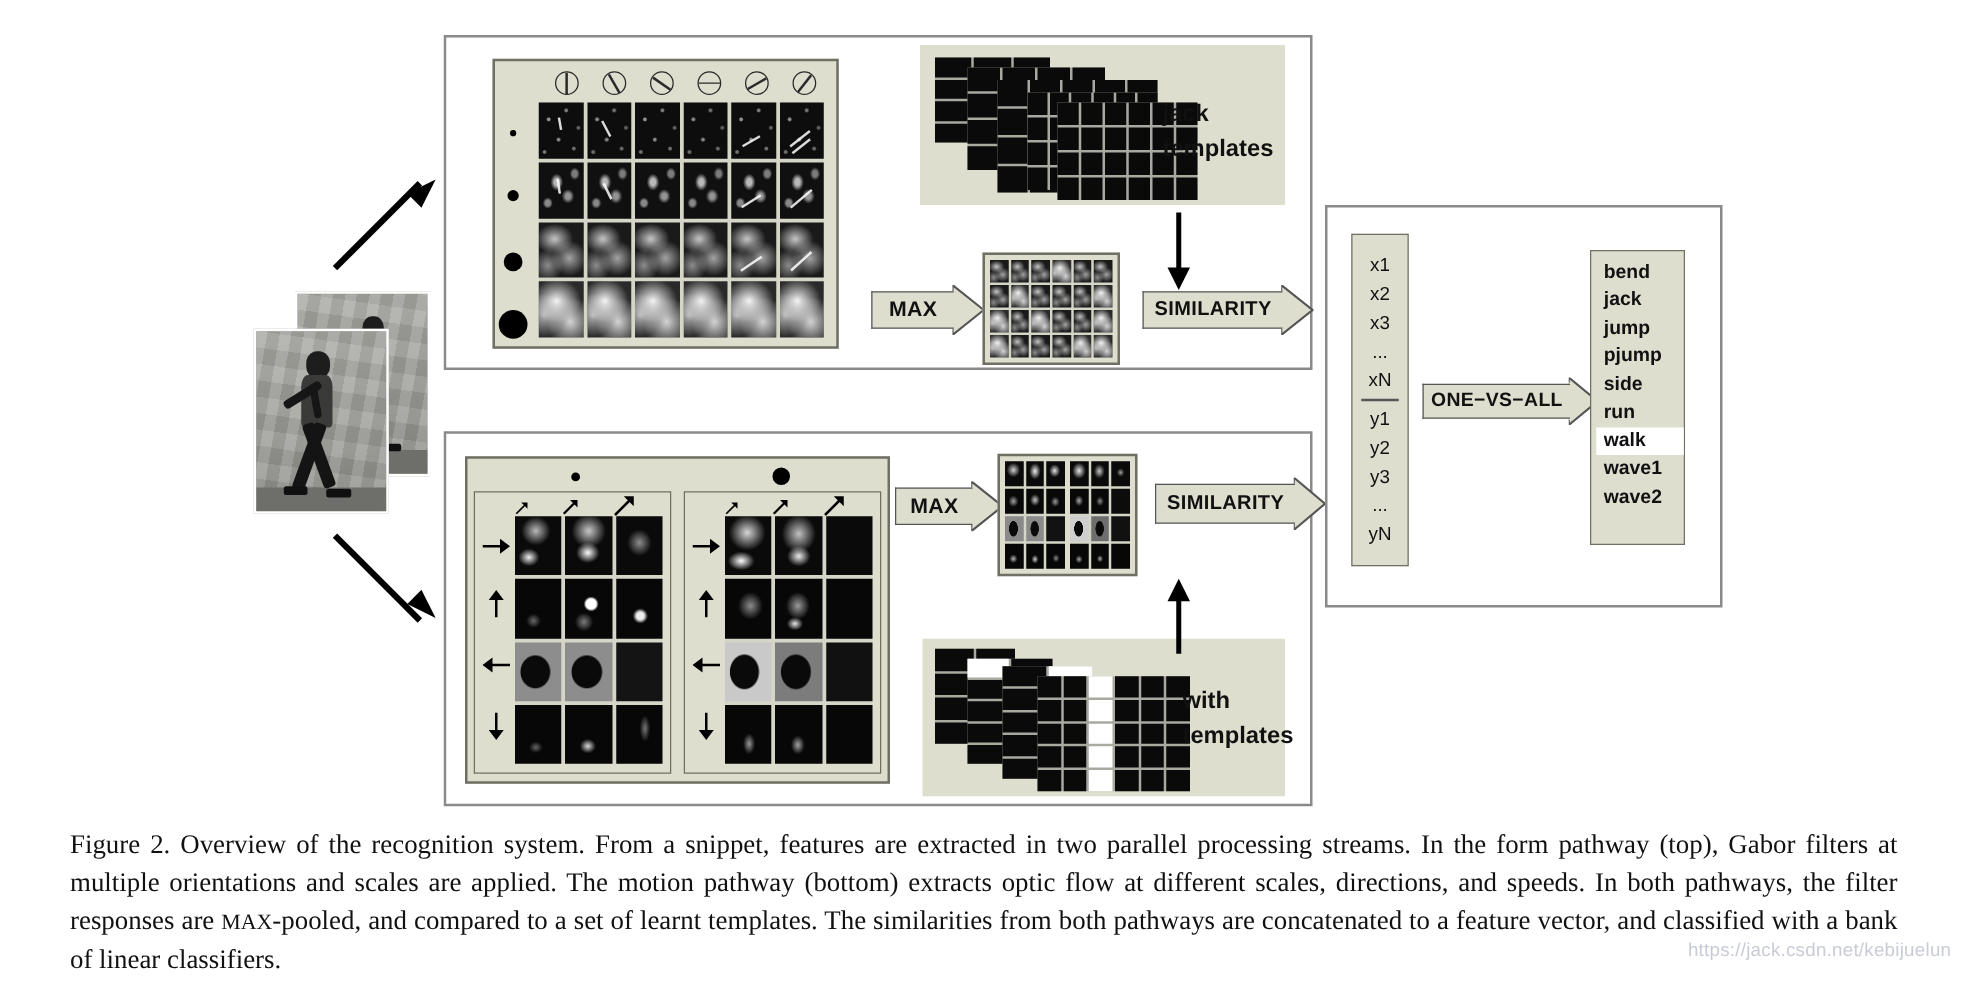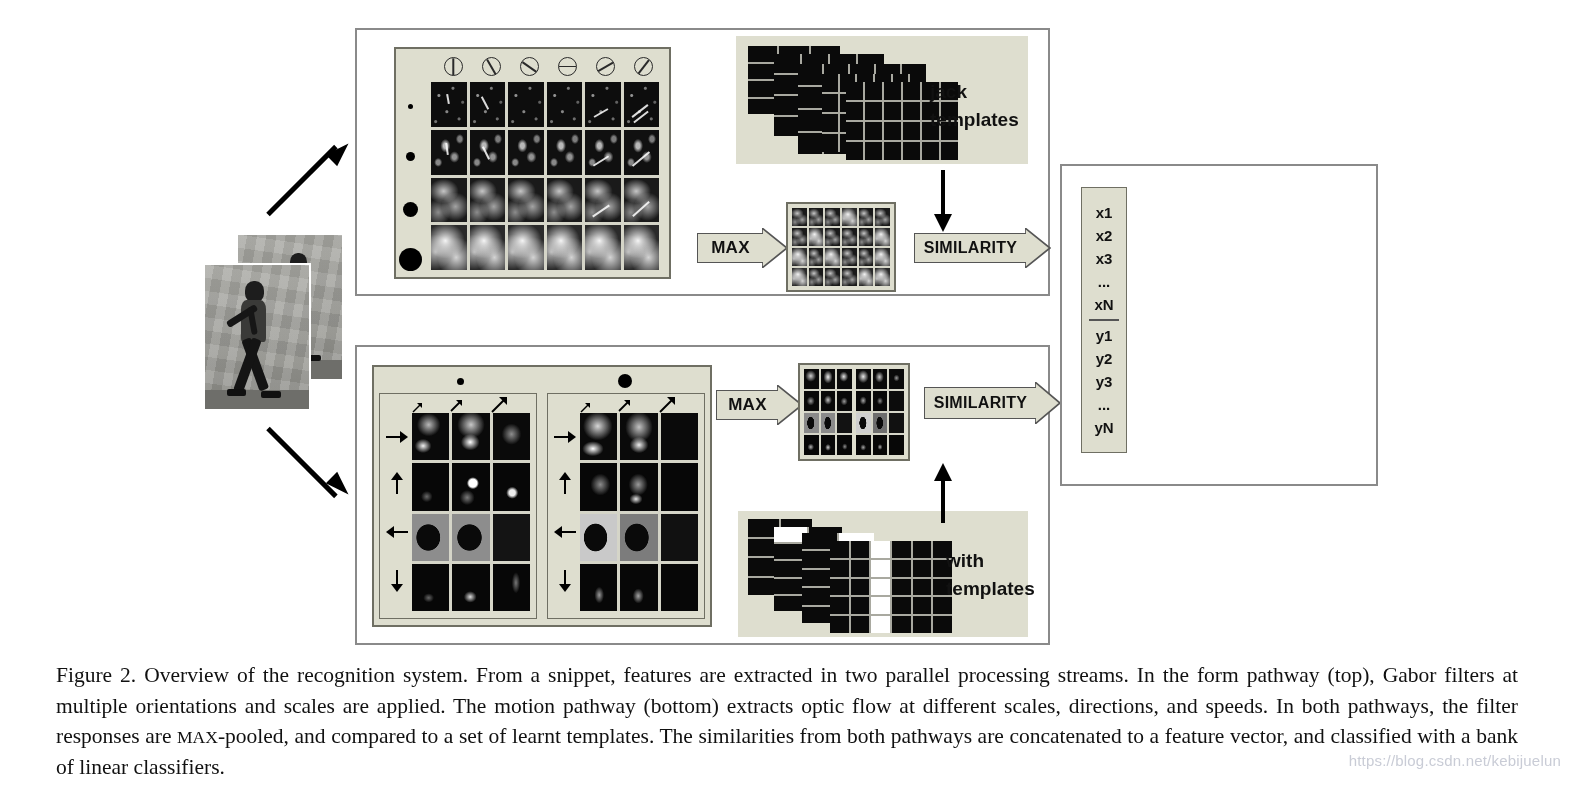--- a/index.html
+++ b/index.html
@@ -84,21 +84,21 @@
 
   
   .tstack{position:absolute;}
   .tsheet{position:absolute;display:grid;gap:2px;background:#a9a9a0;}
   .tsheet span{background:#0a0a0a;}
   .tsheet span.wht{background:#ffffff;}
 
   
   .vecbox{position:absolute;background:#dedecf;border:1.6px solid #6f6f63;box-sizing:border-box;
      display:flex;flex-direction:column;align-items:center;}
-  .vecbox div{font-weight:bold;font-size:15px;color:#111;line-height:1.0;}
+  .vecbox div{font-weight:normal;font-size:15px;color:#111;line-height:1.0;}
   .vdiv{width:70%;height:2px;background:#555;margin:3px 0;}
   .classbox{position:absolute;background:#dedecf;border:1.6px solid #6f6f63;box-sizing:border-box;}
   .classbox div{font-weight:bold;font-size:15.5px;color:#111;padding:1px 6px;line-height:1.32;}
   .classbox div.sel{background:#ffffff;}
 
   
   .dirarrow{position:absolute;}
   .spd{position:absolute;}
 
   
@@ -683,19 +683,39 @@
      <div style="margin:4px 0;">...</div>
      <div style="margin:4px 0;">xN</div>
      <div class="vdiv"></div>
      <div style="margin:4px 0;">y1</div>
      <div style="margin:4px 0;">y2</div>
      <div style="margin:4px 0;">y3</div>
      <div style="margin:4px 0;">...</div>
      <div style="margin:4px 0;">yN</div>
   </div>
 
-
+  <div class="blockarrow" style="left:1138px;top:302px;height:38px;">
+     <div class="ba-body" style="width:118px;height:28px;font-size:15.5px;">
+        <span>ONE−VS−ALL</span>
+     </div>
+     <svg width="24" height="38" style="display:block;margin-left:-1px;">
+        <polygon points="0,0 23,19 0,38" fill="#dedecf" stroke="#555" stroke-width="1.7"></polygon>
+        <line x1="0" y1="4" x2="0" y2="34" stroke="#dedecf" stroke-width="3"></line>
+     </svg>
+  </div>
+
+  <div class="classbox" style="left:1272px;top:200px;width:76px;height:236px;padding:6px 0 6px 4px;">
+     <div>bend</div>
+     <div>jack</div>
+     <div>jump</div>
+     <div>pjump</div>
+     <div>side</div>
+     <div>run</div>
+     <div class="sel">walk</div>
+     <div>wave1</div>
+     <div>wave2</div>
+  </div>
 
   <div class="caption"><span>Figure 2.</span><span> Overview of the recognition system.  From a snippet, features are extracted in two parallel processing streams.  In the form pathway (top), Gabor filters at multiple orientations and scales are applied. The motion pathway (bottom) extracts optic flow at different scales, directions, and speeds.  In both pathways, the filter responses are </span><span class="sc">MAX</span><span>-pooled, and compared to a set of learnt templates.  The similarities from both pathways are concatenated to a feature vector, and classified with a bank of linear classifiers.</span></div>
 
-  <div class="watermark">https://blog.csdn.net/kebijuelun</div>
+  <div class="watermark">https://jack.csdn.net/kebijuelun</div>
 
 </div>
 
 </body></html>

